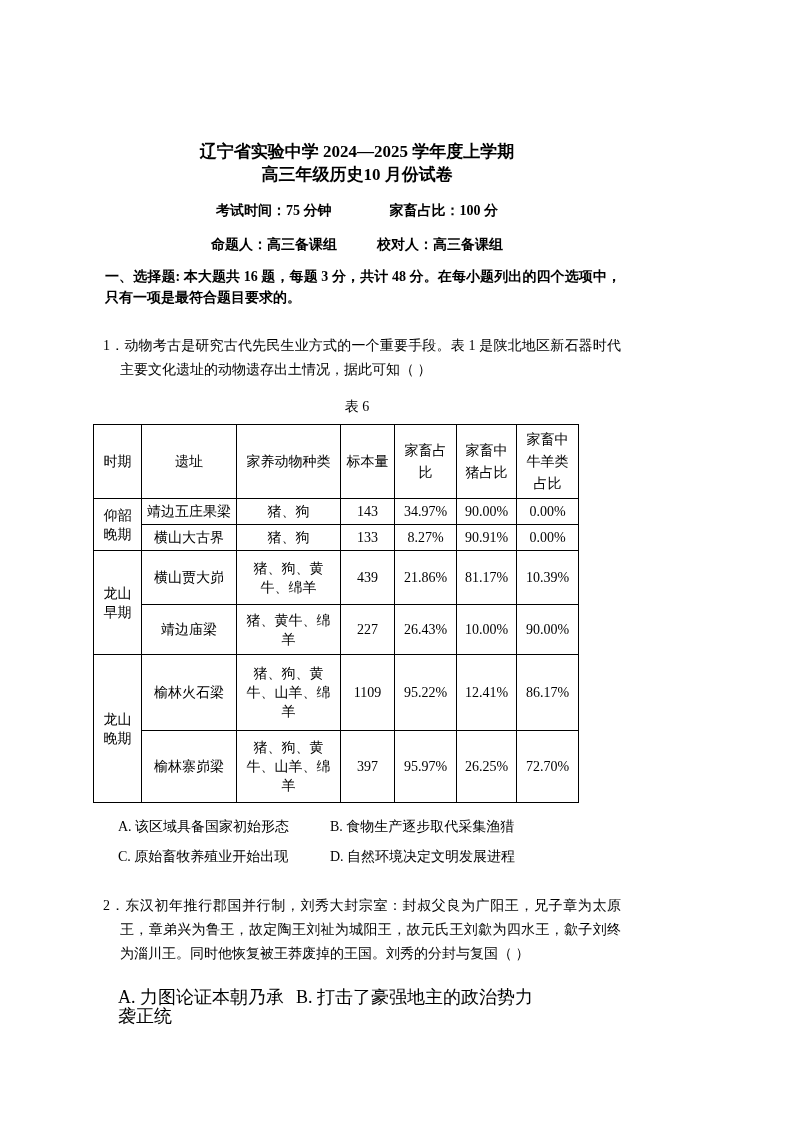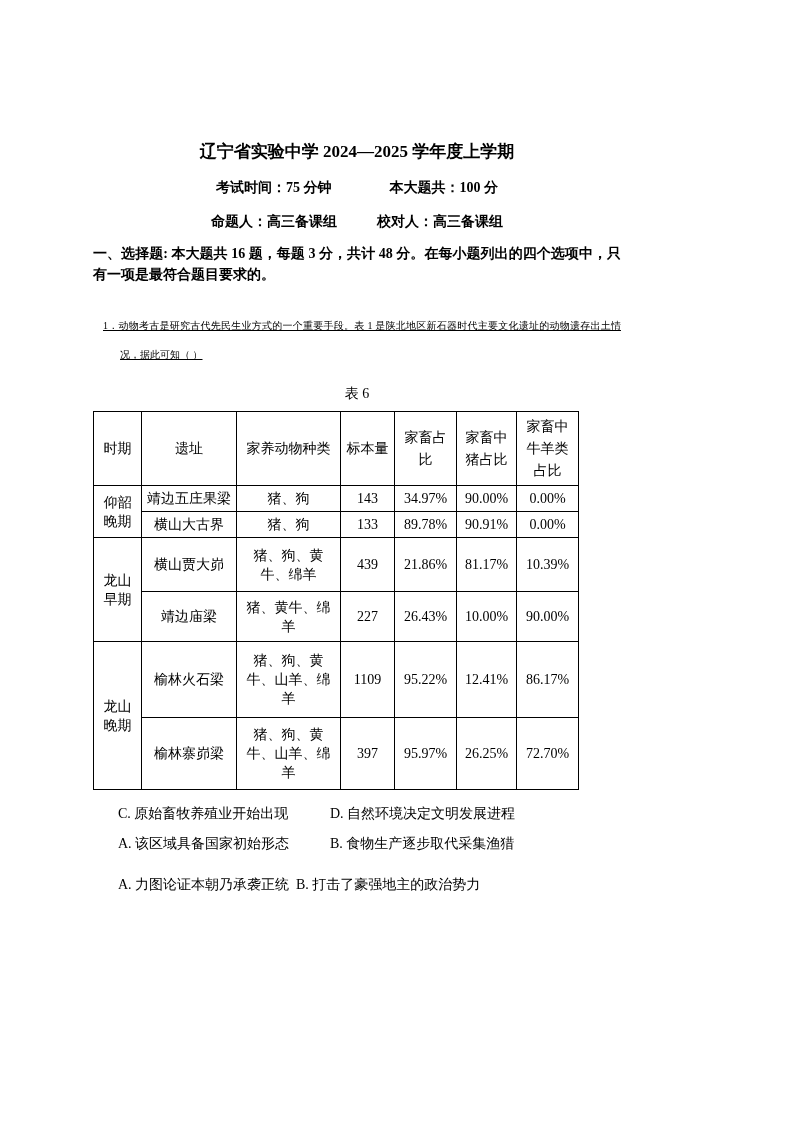--- a/index.html
+++ b/index.html
@@ -13,26 +13,26 @@
   .page { padding:140px 92px 0 93px; width:713px; }
 
   .title-line { text-align:center; font-size:17px; font-weight:bold; line-height:23px; }
 
   .info-line { text-align:center; font-weight:bold; font-size:14px; margin-top:16px; line-height:18px; }
   .gap-lg { display:inline-block; width:58px; }
   .gap-md { display:inline-block; width:40px; }
 
   .section-heading {
     font-weight:bold; font-size:14px; line-height:21px;
-    margin-top:12px; text-align:justify;
+    margin-top:12px; text-align:justify;margin-left:12px;
   }
 
   .question {
-    font-size:10px; line-height:29px; text-align:justify;
-    padding-left:27px; text-indent:-17px;text-decoration:underline;
+    font-size:14px; line-height:24px; text-align:justify;
+    padding-left:27px; text-indent:-17px;
   }
   .q1 { margin-top:26px; }
   .q2 { margin-top:28px; }
 
   .table-caption { text-align:center; font-size:14px; margin-top:16px; line-height:18px; }
 
   table.data-table { border-collapse:collapse; margin-top:8px; table-layout:fixed; }
   .data-table th, .data-table td {
     border:1px solid #000;
     font-size:14px; font-weight:normal;
@@ -44,31 +44,32 @@
   thead tr { height:74px; }
   tr.r1 td, tr.r2 td { height:26px; }
   tr.r3 td { height:54px; }
   tr.r4 td { height:50px; }
   tr.r5 td { height:76px; }
   tr.r6 td { height:72px; }
 
   .options { margin-top:14px; padding-left:25px; font-size:14px; }
   .options-row { display:flex; margin-top:11px; line-height:19px; }
   .options-row .opt-left { width:212px; }
-  .options-row-q2 { display:flex; margin-top:22px; padding-left:25px; font-size:14px; line-height:19px; }
+  .options-row-q2 { display:flex; margin-top:22px; padding-left:25px; font-size:18px; line-height:19px; }
   .options-row-q2 .opt-left { width:178px; }
 </style>
 </head>
 <body>
 
 <div class="page">
 
   <div class="title-line">辽宁省实验中学 2024—2025 学年度上学期</div>
+  <div class="title-line">高三年级历史10 月份试卷</div>
 
-  <p class="info-line"><span>考试时间：75 分钟</span><span class="gap-lg"></span><span>本大题共：100 分</span></p>
+  <p class="info-line"><span>考试时间：75 分钟</span><span class="gap-lg"></span><span>家畜占比：100 分</span></p>
 
   <p class="info-line"><span>命题人：高三备课组</span><span class="gap-md"></span><span>校对人：高三备课组</span></p>
 
   <p class="section-heading">一、选择题: 本大题共 16 题，每题 3 分，共计 48 分。在每小题列出的四个选项中，只有一项是最符合题目要求的。</p>
 
   <p class="question q1">1．动物考古是研究古代先民生业方式的一个重要手段。表 1 是陕北地区新石器时代主要文化遗址的动物遗存出土情况，据此可知（ ）</p>
 
   <p class="table-caption">表 6</p>
 
   <table class="data-table">
@@ -99,21 +100,21 @@
         <td>猪、狗</td>
         <td>143</td>
         <td>34.97%</td>
         <td>90.00%</td>
         <td>0.00%</td>
       </tr>
       <tr class="r2">
         <td>横山大古界</td>
         <td>猪、狗</td>
         <td>133</td>
-        <td>89.78%</td>
+        <td>8.27%</td>
         <td>90.91%</td>
         <td>0.00%</td>
       </tr>
       <tr class="r3">
         <td rowspan="2">龙山早期</td>
         <td>横山贾大峁</td>
         <td>猪、狗、黄牛、绵羊</td>
         <td>439</td>
         <td>21.86%</td>
         <td>81.17%</td>
@@ -142,28 +143,29 @@
         <td>397</td>
         <td>95.97%</td>
         <td>26.25%</td>
         <td>72.70%</td>
       </tr>
     </tbody>
   </table>
 
   <div class="options">
     <div class="options-row">
+      <span class="opt-left">A. 该区域具备国家初始形态</span>
+      <span>B. 食物生产逐步取代采集渔猎</span>
+    </div>
+    <div class="options-row">
       <span class="opt-left">C. 原始畜牧养殖业开始出现</span>
       <span>D. 自然环境决定文明发展进程</span>
     </div>
-    <div class="options-row">
-      <span class="opt-left">A. 该区域具备国家初始形态</span>
-      <span>B. 食物生产逐步取代采集渔猎</span>
-    </div>
   </div>
 
+  <p class="question q2">2．东汉初年推行郡国并行制，刘秀大封宗室：封叔父良为广阳王，兄子章为太原王，章弟兴为鲁王，故定陶王刘祉为城阳王，故元氏王刘歙为四水王，歙子刘终为淄川王。同时他恢复被王莽废掉的王国。刘秀的分封与复国（ ）</p>
 
   <div class="options-row-q2">
     <span class="opt-left">A. 力图论证本朝乃承袭正统</span>
     <span>B. 打击了豪强地主的政治势力</span>
   </div>
 
 </div>
 
 </body></html>

